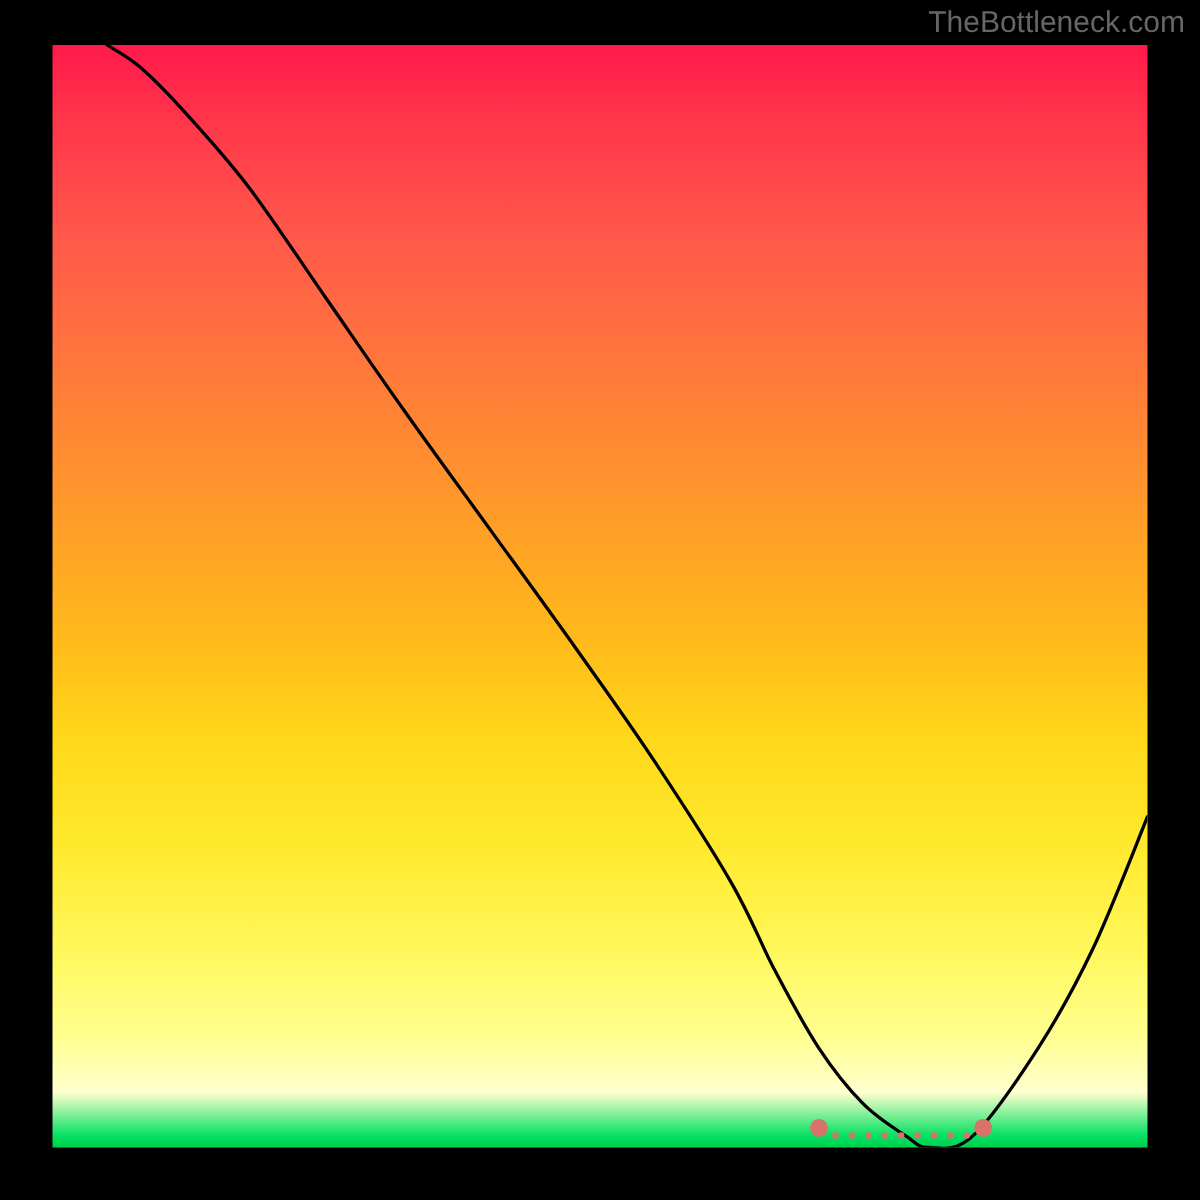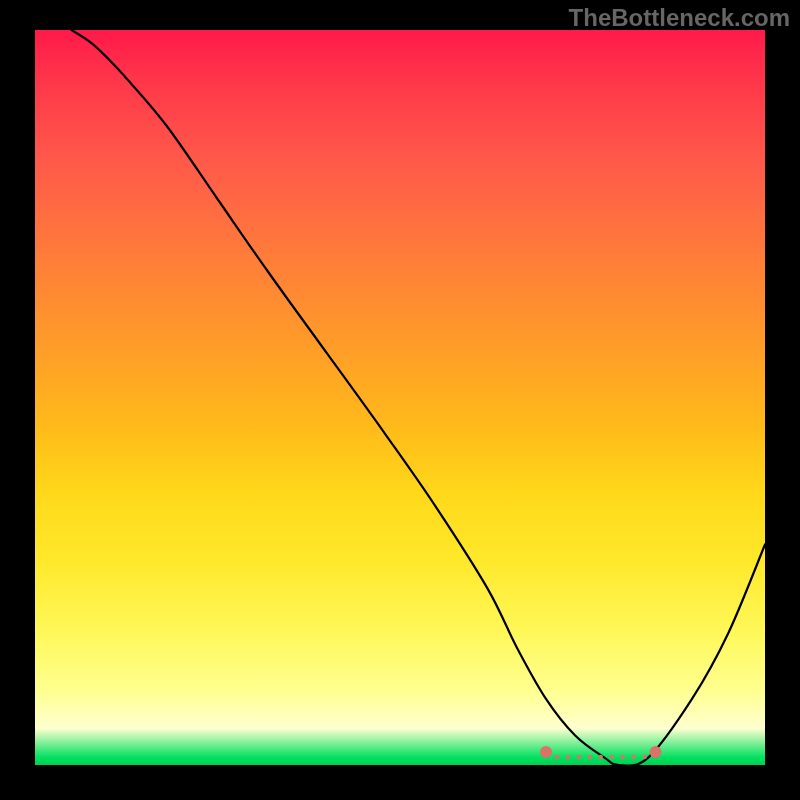--- a/index.html
+++ b/index.html
@@ -9,22 +9,22 @@
     background: #000;
     position: relative;
     font-family: Arial, sans-serif;
     overflow: hidden;
   }
   .watermark {
     position: absolute;
     top: 4px;
     right: 10px;
     color: #666;
-    font-size: 24px;
-    font-weight: 700;
+    font-size: 20px;
+    font-weight: 400;
     z-index: 10;
   }
   .plot-area {
     position: absolute;
     left: 35px;
     top: 30px;
     width: 730px;
     height: 735px;
   }
   .gradient-bg {

